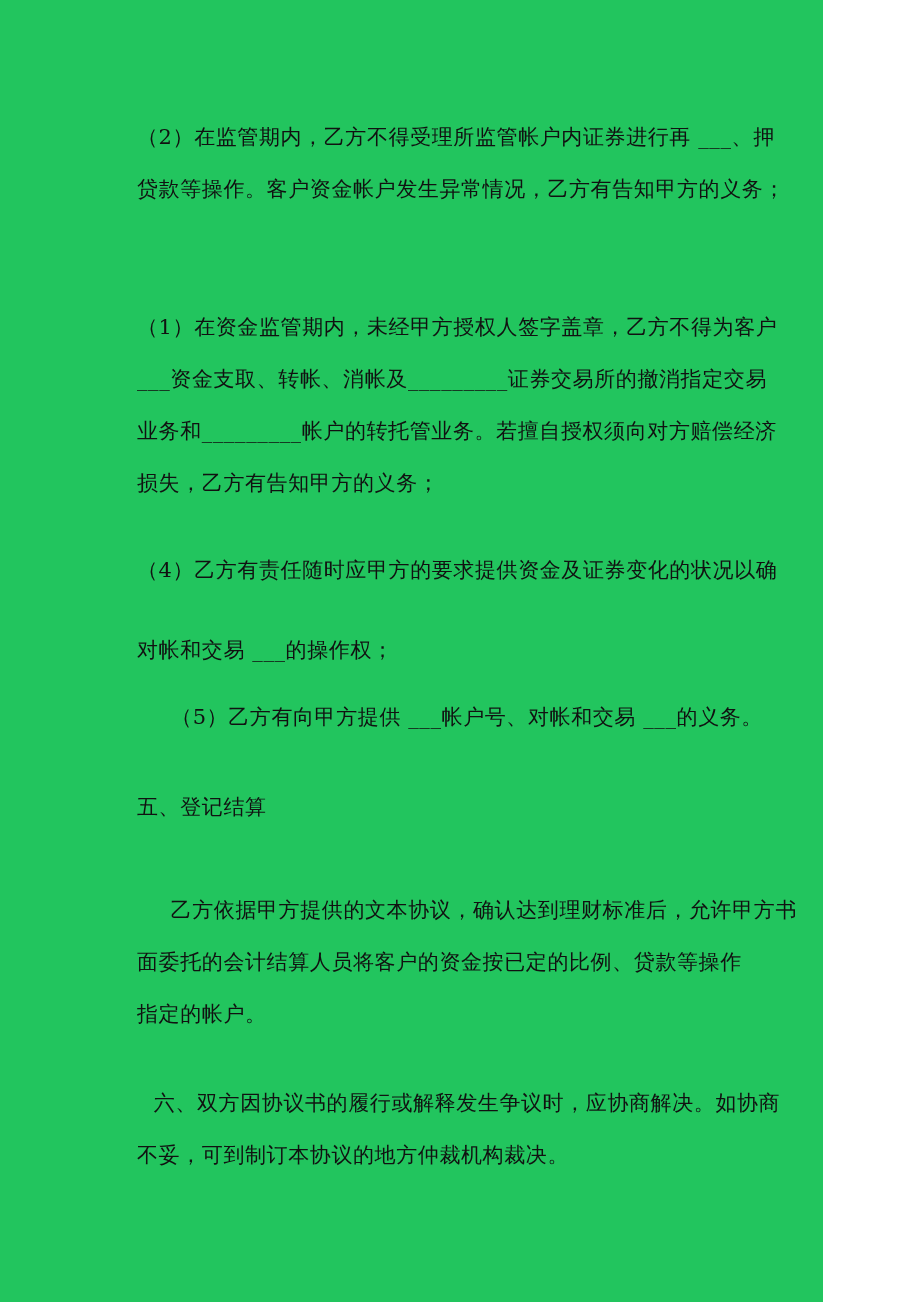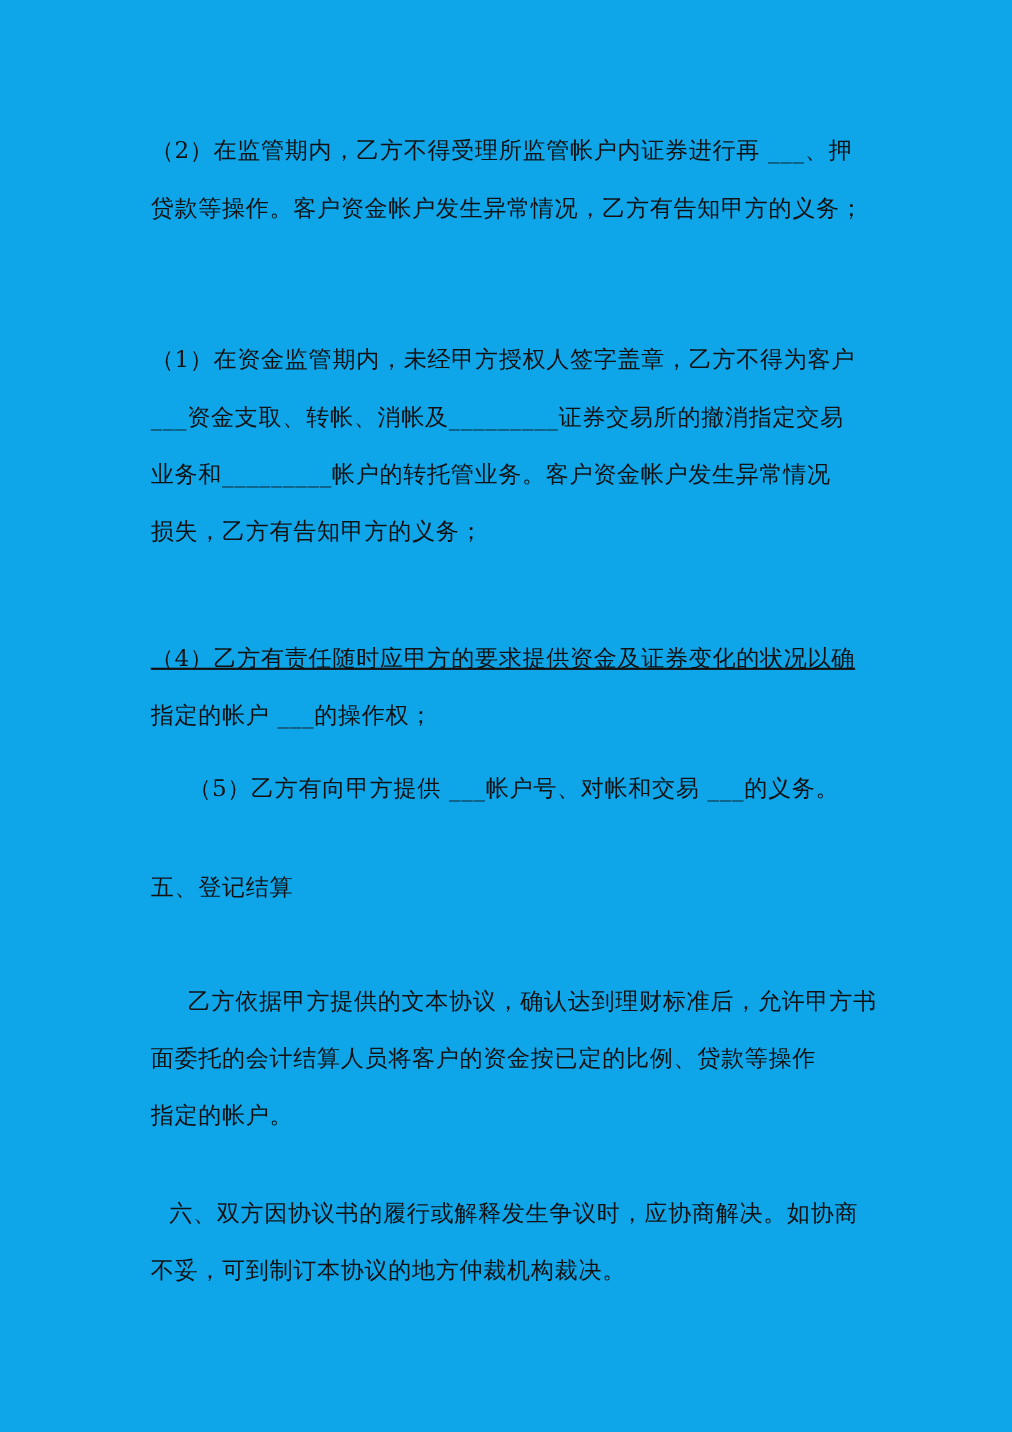--- a/index.html
+++ b/index.html
@@ -12,23 +12,23 @@
       height: 1302px;
       position: relative;
       overflow: hidden;
       font-family: "DejaVu Serif", "Liberation Serif", serif;
       color: #111111;
     }
     .page {
       position: absolute;
       left: 0;
       top: 0;
-      width: 920px;
+      width: 823px;
       height: 1302px;
-      background: #0ea5e9;
+      background: #22c55e;
     }
     .line {
       position: absolute;
       left: 137px;
       width: 660px;
       height: 30px;
       font-size: 21px;
       line-height: 30px;
       white-space: pre;
       letter-spacing: 0.6px;
@@ -40,27 +40,27 @@
 <div class="page">
 
   <div>
     <div class="line" style="top:122px;">（2）在监管期内，乙方不得受理所监管帐户内证券进行再 ___、押</div>
     <div class="line" style="top:174px;">贷款等操作。客户资金帐户发生异常情况，乙方有告知甲方的义务；</div>
   </div>
 
   <div>
     <div class="line" style="top:312px;">（1）在资金监管期内，未经甲方授权人签字盖章，乙方不得为客户</div>
     <div class="line" style="top:364px;">___资金支取、转帐、消帐及_________证券交易所的撤消指定交易</div>
-    <div class="line" style="top:416px;">业务和_________帐户的转托管业务。客户资金帐户发生异常情况</div>
+    <div class="line" style="top:416px;">业务和_________帐户的转托管业务。若擅自授权须向对方赔偿经济</div>
     <div class="line" style="top:468px;">损失，乙方有告知甲方的义务；</div>
   </div>
 
   <div>
-    <div class="line" style="top:583px;text-decoration:underline;">（4）乙方有责任随时应甲方的要求提供资金及证券变化的状况以确</div>
-    <div class="line" style="top:635px;">指定的帐户 ___的操作权；</div>
+    <div class="line" style="top:555px;">（4）乙方有责任随时应甲方的要求提供资金及证券变化的状况以确</div>
+    <div class="line" style="top:635px;">对帐和交易 ___的操作权；</div>
   </div>
 
   <div>
     <div class="line" style="top:702px;text-align:center;">（5）乙方有向甲方提供 ___帐户号、对帐和交易 ___的义务。</div>
   </div>
 
   <div>
     <div class="line" style="top:792px;">五、登记结算</div>
   </div>
 

